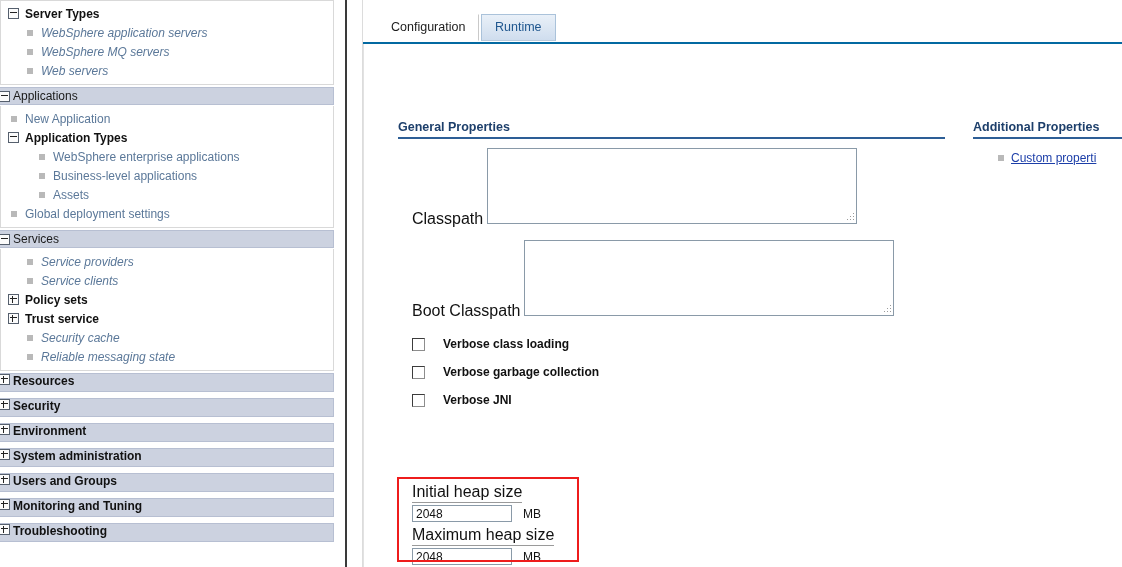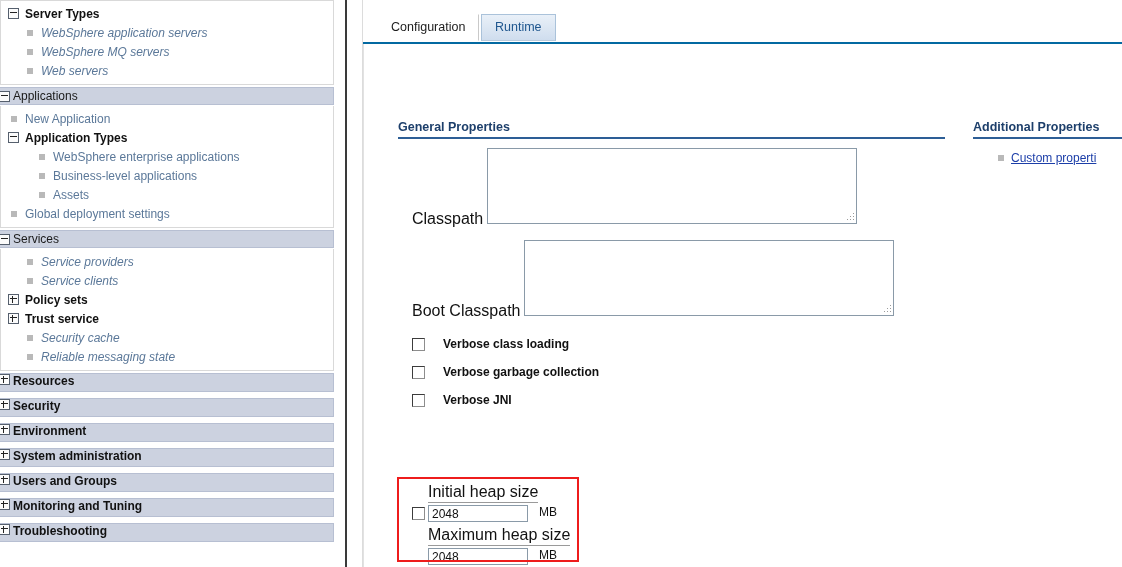--- a/index.html
+++ b/index.html
@@ -346,25 +346,25 @@
     left: 33px;
     top: 433px;
     width: 182px;
     height: 85px;
     border: 2px solid #ee1c1c;
     box-sizing: border-box;
     pointer-events: none;
     z-index: 5;
   }
 
-  .heap-group { position: absolute; left: 64px; }
+  .heap-group { position: absolute; left: 48px; }
   #heap-initial { top: 439px; }
   #heap-maximum { top: 482px; }
 
-  .input-row { display: flex; }
+  .input-row { display: flex; align-items: center; }
   input.ws-input {
     width: 100px;
     height: 17px;
     border: 1px solid #8a9aa8;
     background: #ffffff;
     font-family: "Liberation Sans", sans-serif;
     font-size: 12px;
     padding: 0 3px;
     box-sizing: border-box;
     color: #111;

